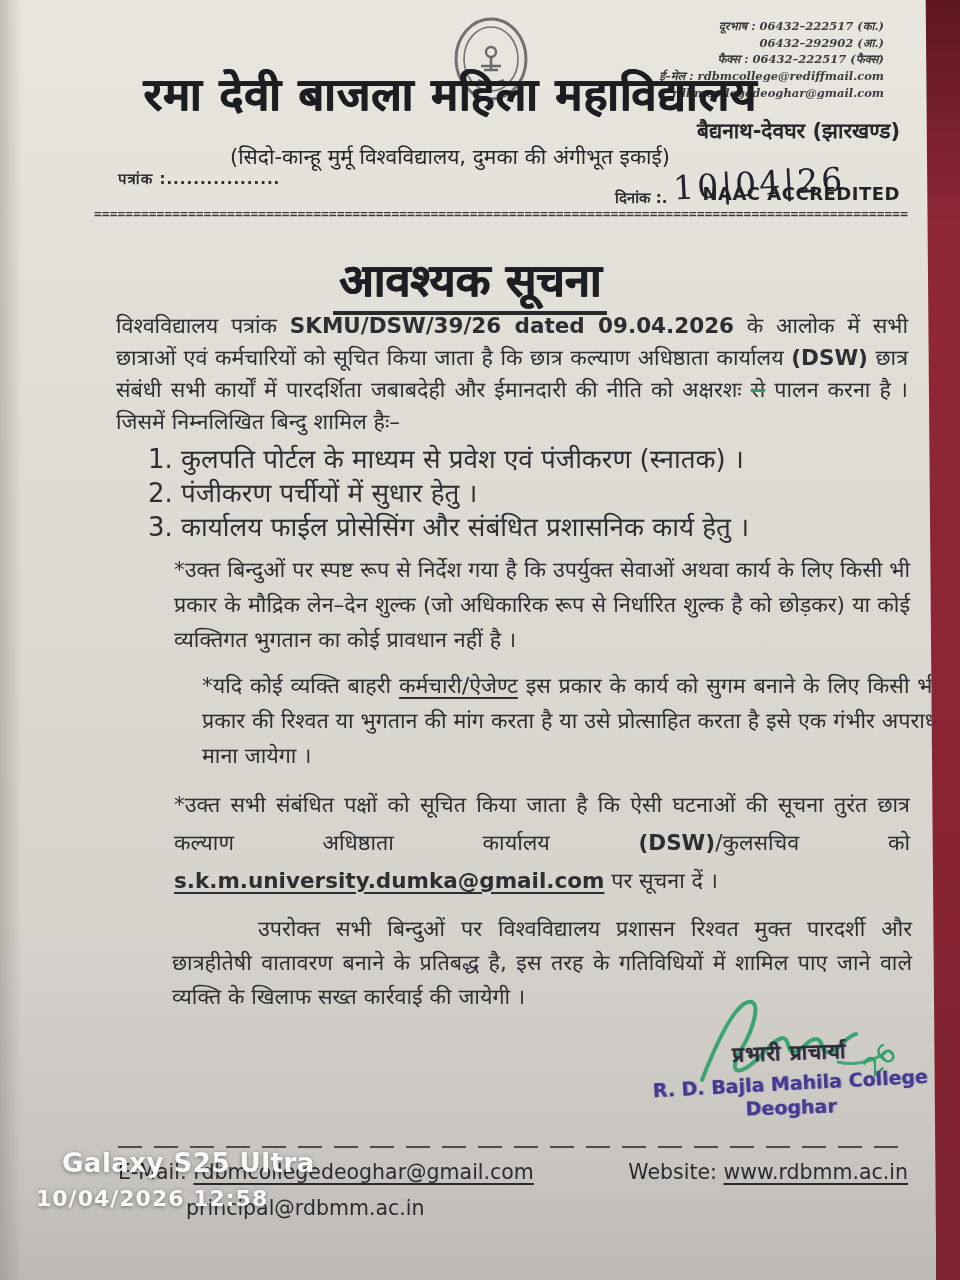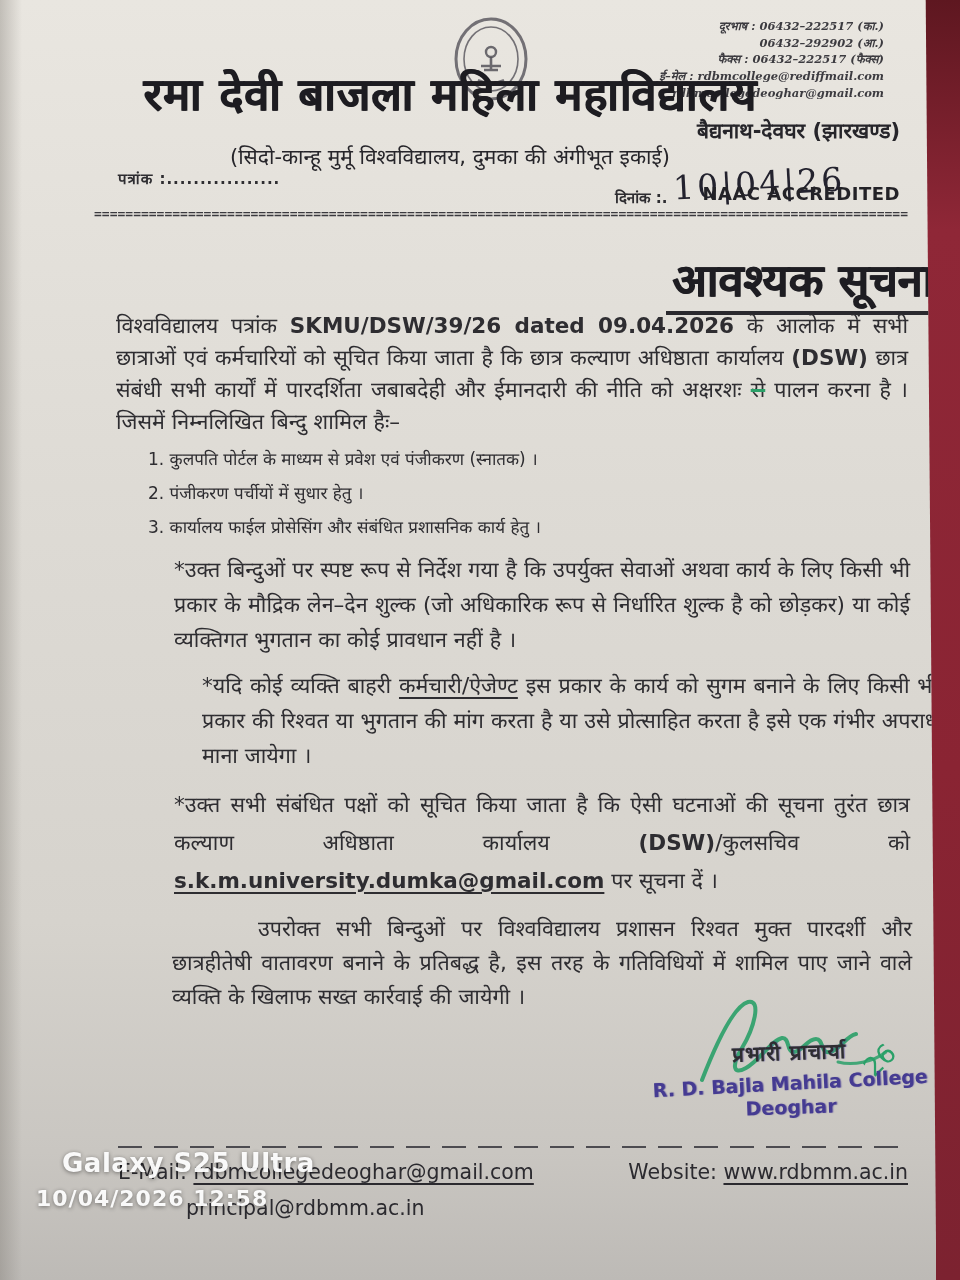--- a/index.html
+++ b/index.html
@@ -30,27 +30,27 @@
   .addr1{left:0;width:900px;top:116px;text-align:right;font-size:21px;font-weight:bold;color:#26252a;}
   .addr2{left:0;width:900px;top:142px;text-align:center;font-size:21px;color:#26252a;}
   .refrow{left:118px;top:168px;font-size:15px;font-weight:bold;color:#2e2d31;letter-spacing:1px;}
   .daterow{left:615px;top:172px;font-size:15px;font-weight:bold;color:#2e2d31;}
   .hand-date{position:relative;top:-8px;display:inline-block;font-family:"DejaVu Serif","Liberation Serif",serif;
     font-size:33px;font-weight:normal;color:#23222e;transform:rotate(-3deg);letter-spacing:3px;}
   .naac{left:0;width:900px;top:183px;text-align:right;font-size:18px;font-weight:bold;color:#232227;letter-spacing:.5px;}
   .eqline{left:94px;top:206px;width:814px;height:18px;overflow:hidden;white-space:nowrap;
     font-family:"DejaVu Sans Mono","Liberation Mono",monospace;font-size:13px;font-weight:bold;color:#3a393e;letter-spacing:0;}
   
-  .title{left:0;width:940px;top:248px;text-align:right;font-size:45px;font-weight:bold;color:#1e1d22;
+  .title{left:0;width:940px;top:248px;text-align:center;font-size:45px;font-weight:bold;color:#1e1d22;
     text-shadow:1px 0 0 #1e1d22;}
   .title span{border-bottom:4px solid #2a292e;padding:0 6px 4px;}
   
   .para{font-size:21.5px;line-height:32px;text-align:justify;color:#2e2d31;}
   .p1{left:116px;top:310px;width:792px;}
-  .list{left:148px;top:442px;width:740px;font-size:17px;line-height:34px;color:#2e2d31;}
+  .list{left:148px;top:442px;width:740px;font-size:26px;line-height:34px;color:#2e2d31;}
   .p2{left:174px;top:552px;width:736px;line-height:35px;}
   .p3{left:174px;top:668px;width:736px;line-height:35px;margin-left:28px;}
   .p4{left:174px;top:786px;width:736px;line-height:38px;}
   .p5{left:172px;top:912px;width:740px;line-height:34px;text-indent:86px;}
   .seg-n{}
   .seg-b{font-weight:bold;}
   .seg-u{text-decoration:underline;text-underline-offset:4px;}
   .seg-bu{font-weight:bold;text-decoration:underline;text-underline-offset:4px;}
   .seg-g{text-decoration:line-through;text-decoration-color:#2aa068;text-decoration-thickness:3px;}
   

